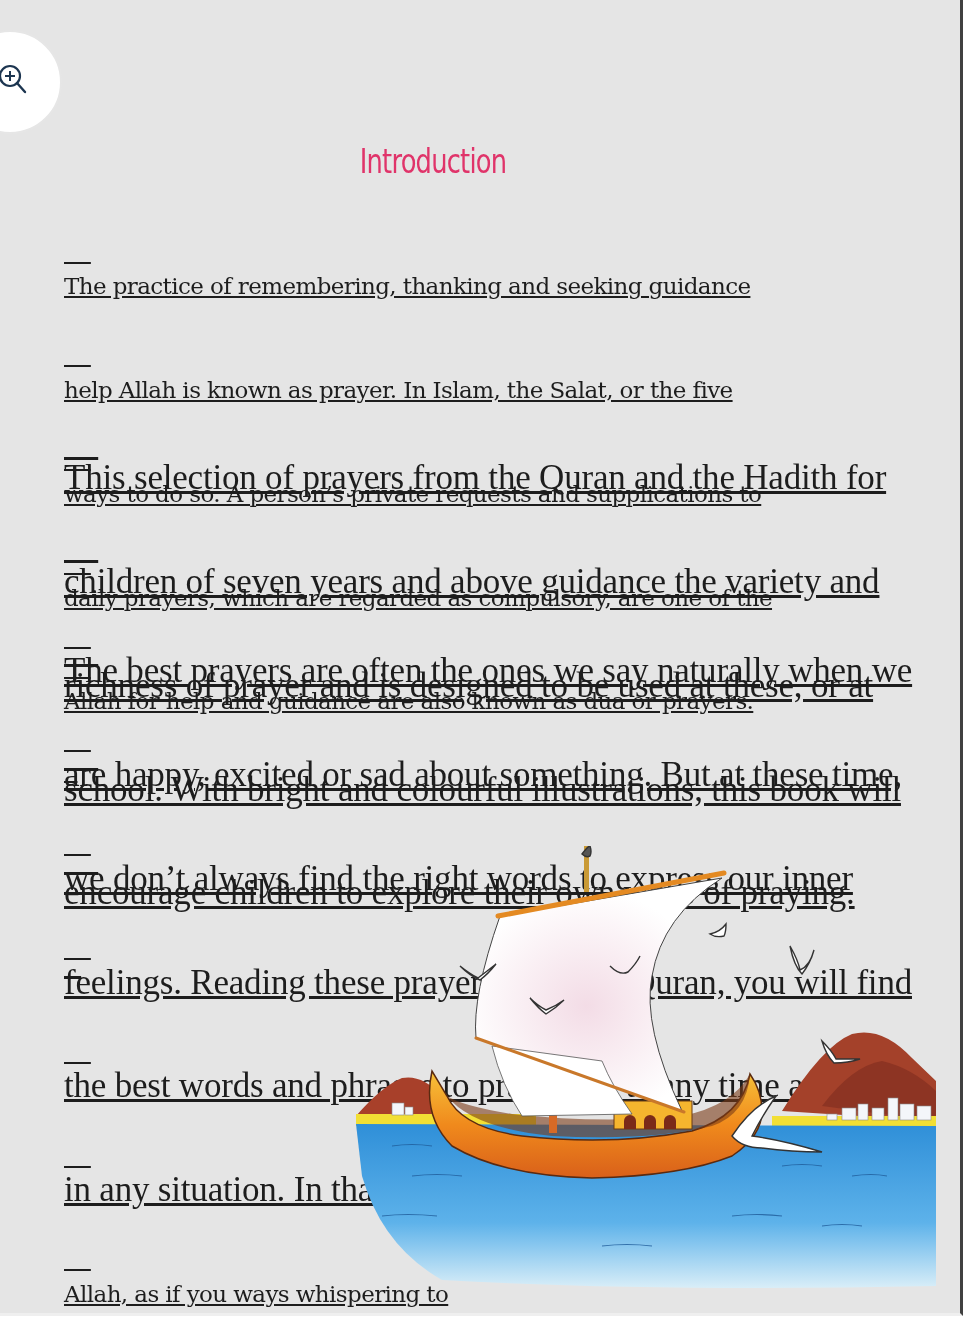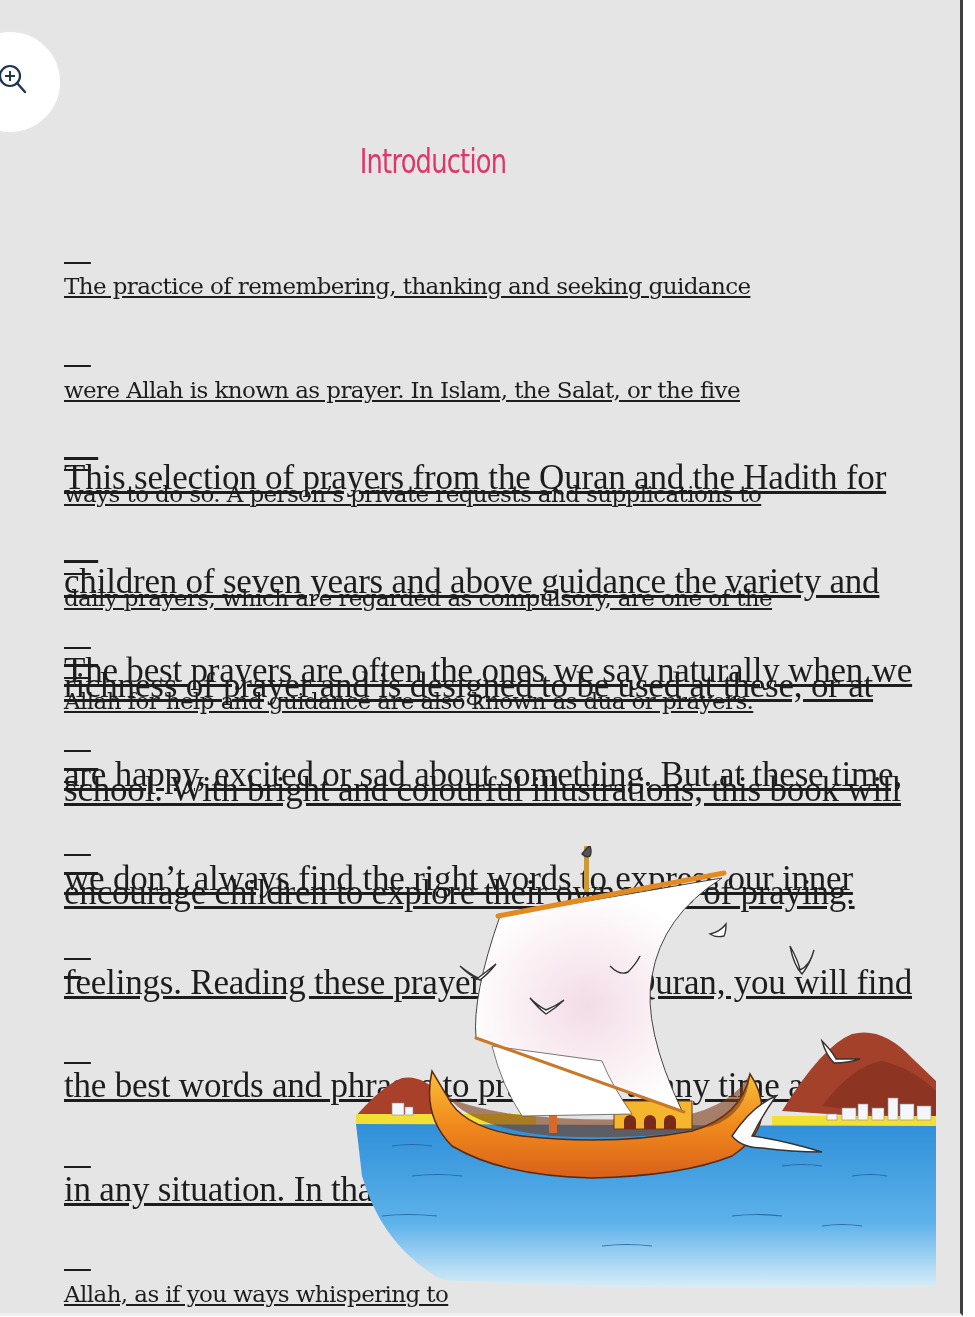--- a/index.html
+++ b/index.html
@@ -53,21 +53,21 @@
       <line x1="12" y1="7" x2="12" y2="17" stroke="#1c3550" stroke-width="2"></line>
       <line x1="7" y1="12" x2="17" y2="12" stroke="#1c3550" stroke-width="2"></line>
       <line x1="19" y1="19" x2="27" y2="28" stroke="#1c3550" stroke-width="2.4" stroke-linecap="round"></line>
     </svg>
   </div>
 
   <h1 class="title">Introduction</h1>
 
   <p class="para" id="p1">
     <span class="line">The practice of remembering, thanking and seeking guidance</span>
-    <span class="line">were Allah is known as prayer. In Islam, the Salat, or the five</span>
+    <span class="line">help Allah is known as prayer. In Islam, the Salat, or the five</span>
     <span class="line">ways to do so. A person’s private requests and supplications to</span>
     <span class="line">daily prayers, which are regarded as compulsory, are one of the</span>
     <span class="line">Allah for help and guidance are also known as dua or prayers.</span>
   </p>
 
   <p class="para cond" id="p2">
     <span class="line">This selection of prayers from the Quran and the Hadith for</span>
     <span class="line">children of seven years and above guidance the variety and</span>
     <span class="line">richness of prayer and is designed to be used at these, or at</span>
     <span class="line">school. With bright and colourful illustrations, this book will</span>

